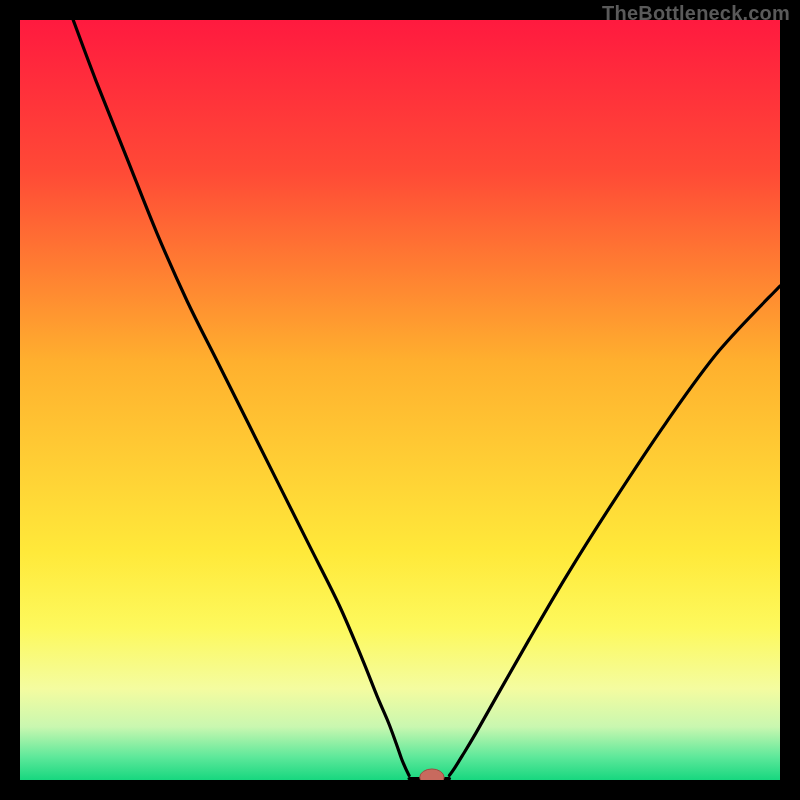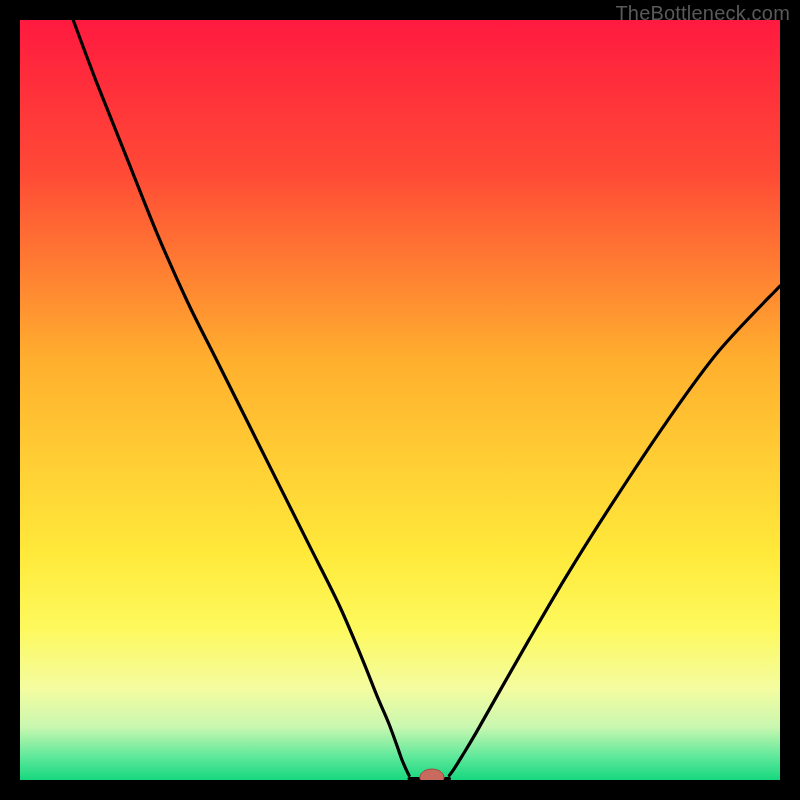--- a/index.html
+++ b/index.html
@@ -24,21 +24,21 @@
     width: 760px;
     height: 760px;
     
   }
   .attribution {
     position: absolute;
     top: 2px;
     right: 10px;
     color: #5a5a5a;
     font-size: 20px;
-    font-weight: 400;
+    font-weight: 700;
     letter-spacing: 0.2px;
     user-select: none;
   }
   svg {
     display: block;
   }
 </style>
 </head>
 <body>
 

